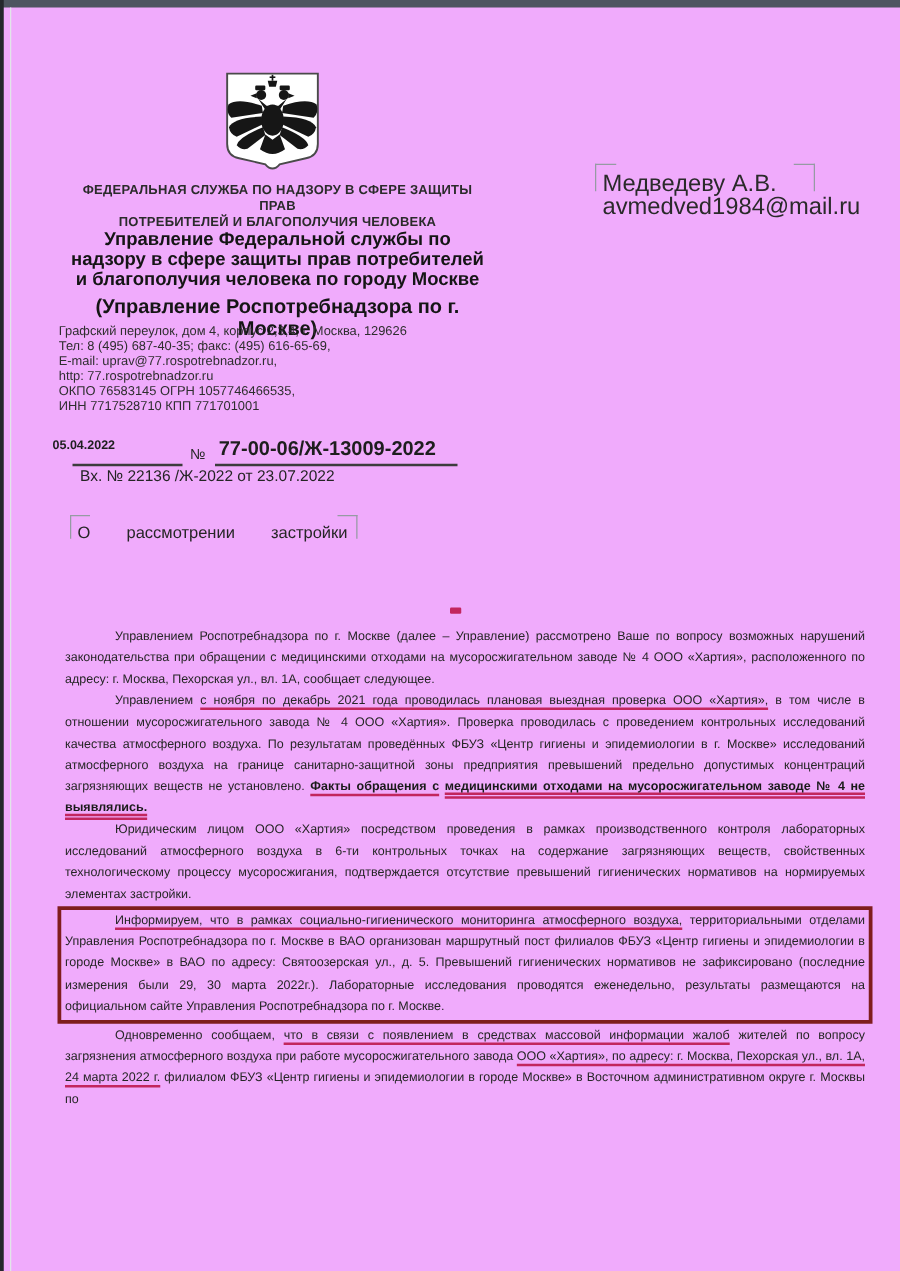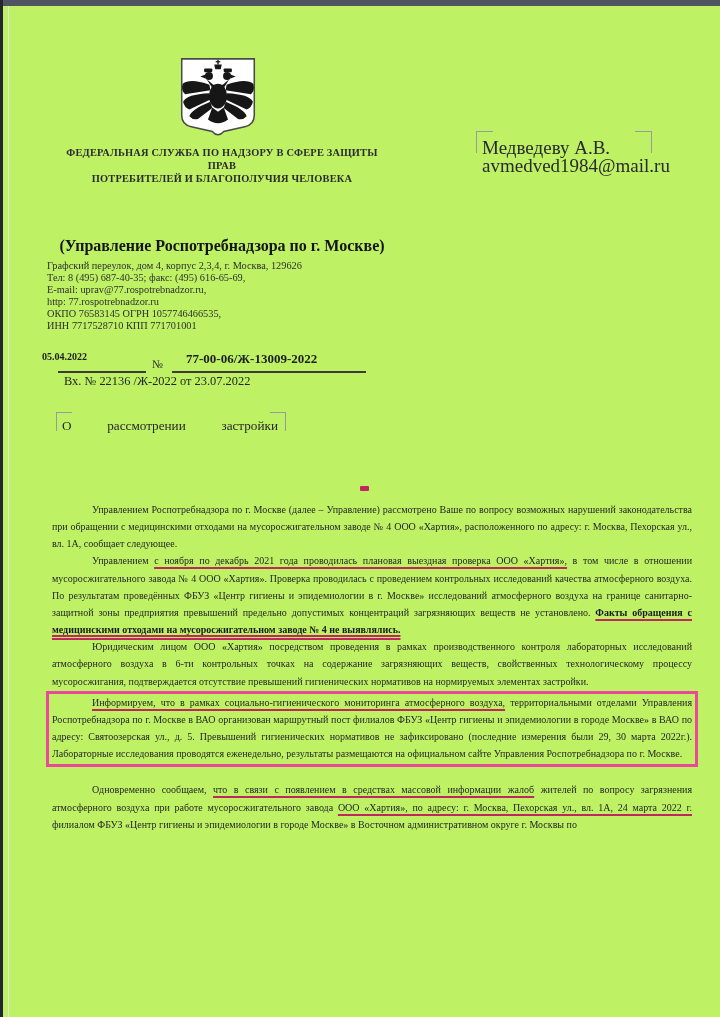--- a/index.html
+++ b/index.html
@@ -1,19 +1,19 @@
 <!DOCTYPE html>
 <html><head>
 <meta charset="utf-8">
 <style>
   * { margin:0; padding:0; box-sizing:border-box; }
   html,body { background:#ffffff; }
   .page {
-    position:relative; width:720px; height:1017px; background:#bef264;
-    font-family:Liberation Serif, serif; color:#242424; overflow:hidden;
+    position:relative; width:720px; height:1017px; background:#f0abfc;
+    font-family:Liberation Sans, sans-serif; color:#242424; overflow:hidden;
   }
   .edge-top { position:absolute; top:0; left:0; right:0; height:6px; background:#4e5560; }
   .edge-left { position:absolute; top:0; left:0; bottom:0; width:3px; background:#24272c; }
   .edge-fold { position:absolute; top:6px; bottom:0; left:8px; width:1px; background:#e2e5e9; }
 
   .emblem { position:absolute; left:170px; top:56px; width:96px; height:84px; }
 
   .agency-top {
     position:absolute; left:57px; top:146px; width:330px; text-align:center;
     font-size:10.4px; line-height:13px; font-weight:600; letter-spacing:0.2px;
@@ -39,38 +39,38 @@
   .corner { position:absolute; border-color:#959ba3; }
   .corner.tl { border-left:1px solid #959ba3; border-top:1px solid #959ba3; }
   .corner.tr { border-right:1px solid #959ba3; border-top:1px solid #959ba3; }
   .addr-tl { left:476px; top:131px; width:17px; height:22px; }
   .addr-tr { left:635px; top:131px; width:17px; height:22px; }
   .subj-tl { left:56px; top:412px; width:16px; height:19px; }
   .subj-tr { left:270px; top:412px; width:16px; height:19px; }
 
   .ref-date { position:absolute; left:42px; top:351px; font-size:10px; font-weight:600; color:#1e1e1e; }
   .ref-no   { position:absolute; left:152px; top:358px; font-size:11.5px; color:#2a2a2a; }
-  .ref-num  { position:absolute; left:186px; top:351px; font-size:13px; font-weight:600; color:#1e1e1e;text-align:right; }
+  .ref-num  { position:absolute; left:175px; top:351px; font-size:16px; font-weight:600; color:#1e1e1e;text-align:right; }
   .rule { position:absolute; height:1.5px; background:#3c3c3c; }
   .rule-date { left:58px; top:371px; width:88px; }
   .rule-num  { left:172px; top:371px; width:194px; }
   .ref-in { position:absolute; left:64px; top:374px; font-size:12.4px; color:#242424; }
 
   .subject { position:absolute; left:62px; top:416px; width:216px; font-size:13.2px; line-height:20.5px; color:#262626; }
   .subject-l1 { display:flex; justify-content:space-between; }
 
   .pmark { position:absolute; left:360px; top:486px; width:9px; height:5px; background:#c2265e; border-radius:1px; }
 
   .body {
     position:absolute; left:52px; top:501px; width:640px;
     font-size:10px; line-height:17.15px; text-align:justify; color:#262626;
   }
   .para { text-indent:40px; }
   .para-box {
-    border:3px solid #ec4899; margin:1px -6px 14px -6px; padding:0 3px 2px 3px;
+    border:3px solid #7f1d1d; margin:1px -6px 1px -6px; padding:0 3px 2px 3px;
   }
   .seg-ru {
     text-decoration-line:underline; text-decoration-color:#c2265e;
     text-decoration-thickness:2.2px; text-underline-offset:2.5px;
   }
   .seg-bru {
     font-weight:700; color:#1a1a1a;
     text-decoration-line:underline; text-decoration-color:#c2265e;
     text-decoration-thickness:2.2px; text-underline-offset:2.5px;
   }
@@ -107,20 +107,23 @@
       <path d="M40 48 Q20 56 18 63 Q22 67.5 27 66 L42 54.5 Z"></path>
       <path d="M57 30 Q77 23 85 29 Q87 36 82.5 40 L56 36 Z"></path>
       <path d="M57 39 Q81 40 84.5 48 Q83.5 54 78 56 L56 45.5 Z"></path>
       <path d="M56 48 Q76 56 78 63 Q74 67.5 69 66 L54 54.5 Z"></path>
       <path d="M42 54 L48 58.5 L54 54 L58.5 66.5 Q48 74.5 37.5 66.5 Z"></path>
     </g>
   </svg>
 
   <div class="agency-top">ФЕДЕРАЛЬНАЯ СЛУЖБА ПО НАДЗОРУ В СФЕРЕ ЗАЩИТЫ ПРАВ
 ПОТРЕБИТЕЛЕЙ И БЛАГОПОЛУЧИЯ ЧЕЛОВЕКА</div>
+  <div class="org-name">Управление Федеральной службы по
+надзору в сфере защиты прав потребителей
+и благополучия человека по городу Москве</div>
   <div class="org-short">(Управление Роспотребнадзора по г. Москве)</div>
   <div class="contact">Графский переулок, дом 4, корпус 2,3,4, г. Москва, 129626
 Тел: 8 (495) 687-40-35; факс: (495) 616-65-69,
 E-mail: uprav@77.rospotrebnadzor.ru,
 http: 77.rospotrebnadzor.ru
 ОКПО 76583145 ОГРН 1057746466535,
 ИНН 7717528710 КПП 771701001</div>
 
   <div class="corner tl addr-tl"></div>
   <div class="corner tr addr-tr"></div>

